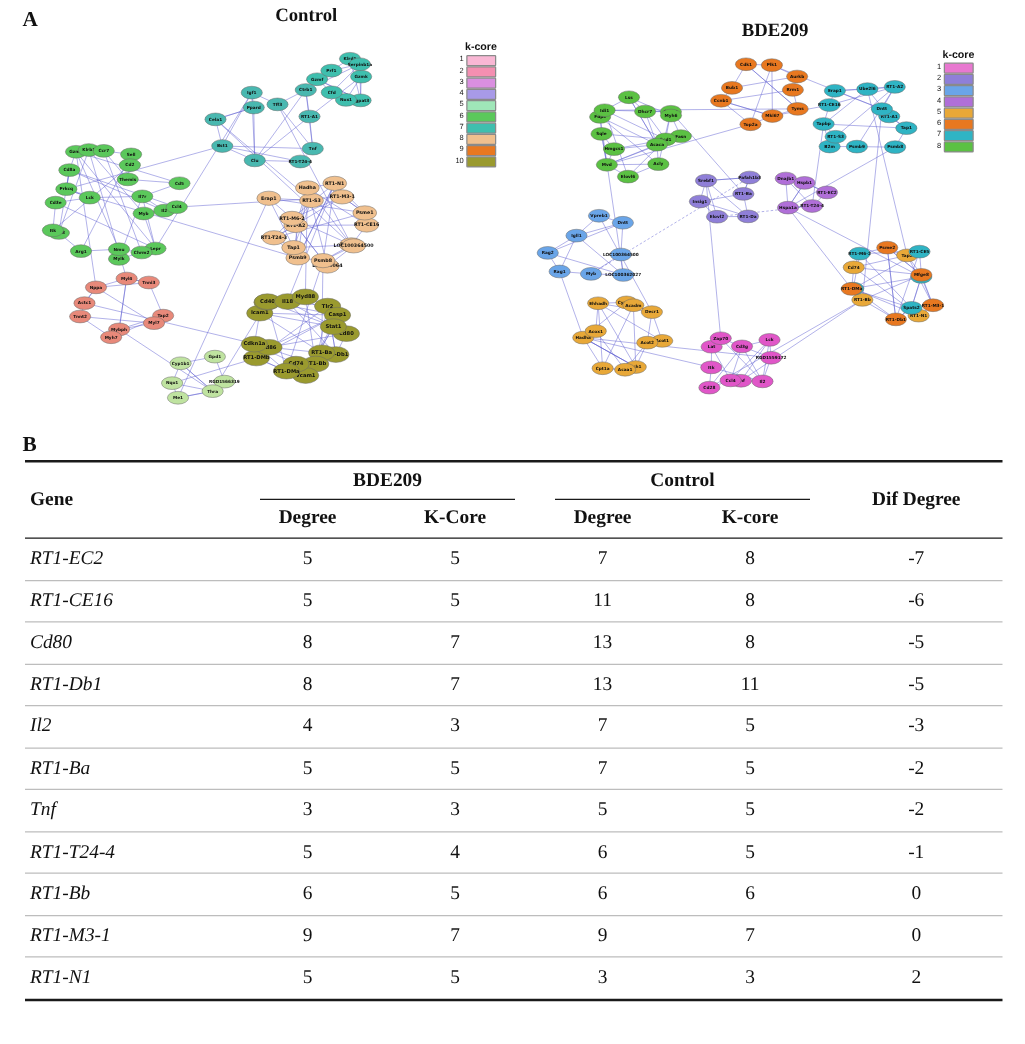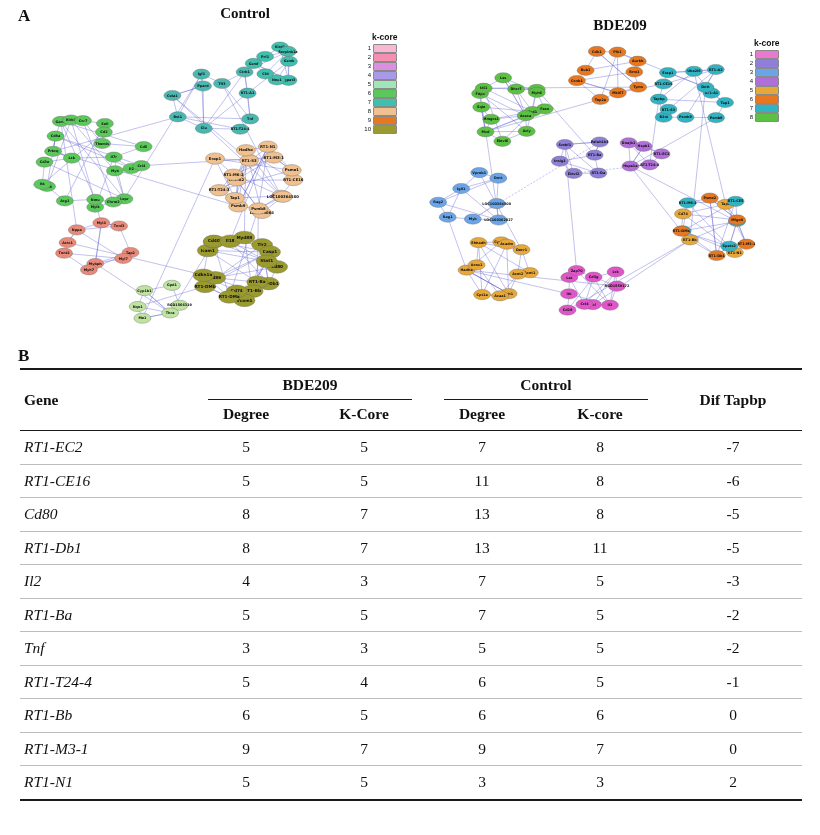--- a/index.html
+++ b/index.html
@@ -1311,21 +1311,21 @@
       </colgroup>
       <thead>
         <tr>
           <th class="gene-h span2" rowspan="2">Gene</th>
           <th class="group" colspan="2">
               <span>BDE209</span>
             </th>
           <th class="group" colspan="2">
               <span>Control</span>
             </th>
-          <th class="span2" rowspan="2">Dif Tapbp</th>
+          <th class="span2" rowspan="2">Dif Degree</th>
         </tr>
         <tr>
           <th class="sub">Degree</th>
           <th class="sub">K-Core</th>
           <th class="sub">Degree</th>
           <th class="sub">K-core</th>
         </tr>
       </thead>
       <tbody id="table-body">
           <tr>

